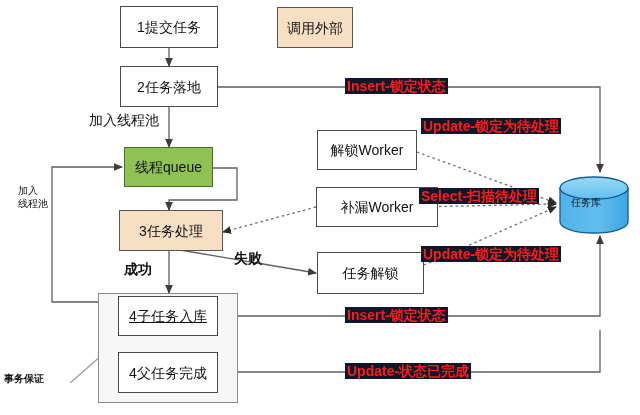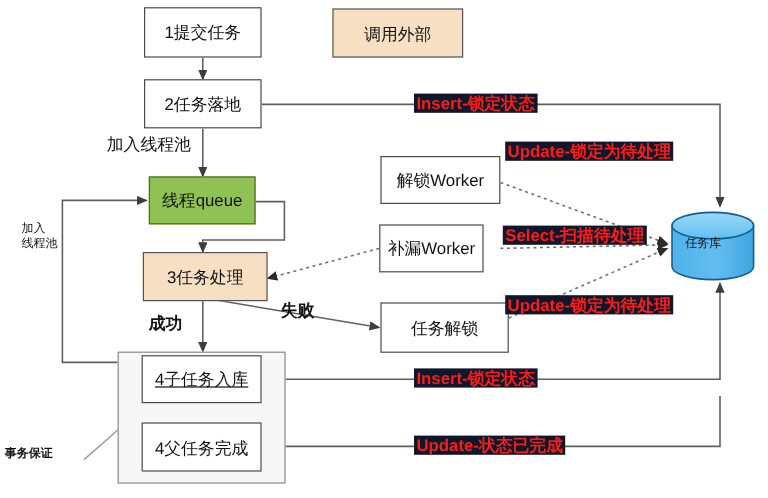--- a/index.html
+++ b/index.html
@@ -160,37 +160,37 @@
   <div class="group-box" style="left:98px; top:293px; width:140px; height:110px;"></div>
 
   <div class="node plain-thin" style="left:120px; top:6px; width:98px; height:42px;">
     <span>1提交任务</span>
   </div>
 
   <div class="node plain-thin" style="left:120px; top:66px; width:98px; height:41px;">
     <span>2任务落地</span>
   </div>
 
-  <div class="node peach" style="left:277px; top:7px; width:109px; height:41px;">
+  <div class="node peach" style="left:277px; top:7px; width:76px; height:41px;">
     <span>调用外部</span>
   </div>
 
   <div class="node green" style="left:124px; top:147px; width:89px; height:40px;">
     <span>线程queue</span>
   </div>
 
   <div class="node peach" style="left:119px; top:210px; width:104px; height:41px;">
     <span>3任务处理</span>
   </div>
 
   <div class="node plain-thin" style="left:317px; top:130px; width:100px; height:40px;">
     <span>解锁Worker</span>
   </div>
 
-  <div class="node plain-thin" style="left:316px; top:187px; width:87px; height:40px;">
+  <div class="node plain-thin" style="left:316px; top:187px; width:122px; height:40px;">
     <span>补漏Worker</span>
   </div>
 
   <div class="node plain-thin" style="left:317px; top:252px; width:107px; height:42px;">
     <span>任务解锁</span>
   </div>
 
   <div class="node plain-thin" style="left:118px; top:296px; width:100px; height:40px;text-decoration:underline;">
     <span>4子任务入库</span>
   </div>

